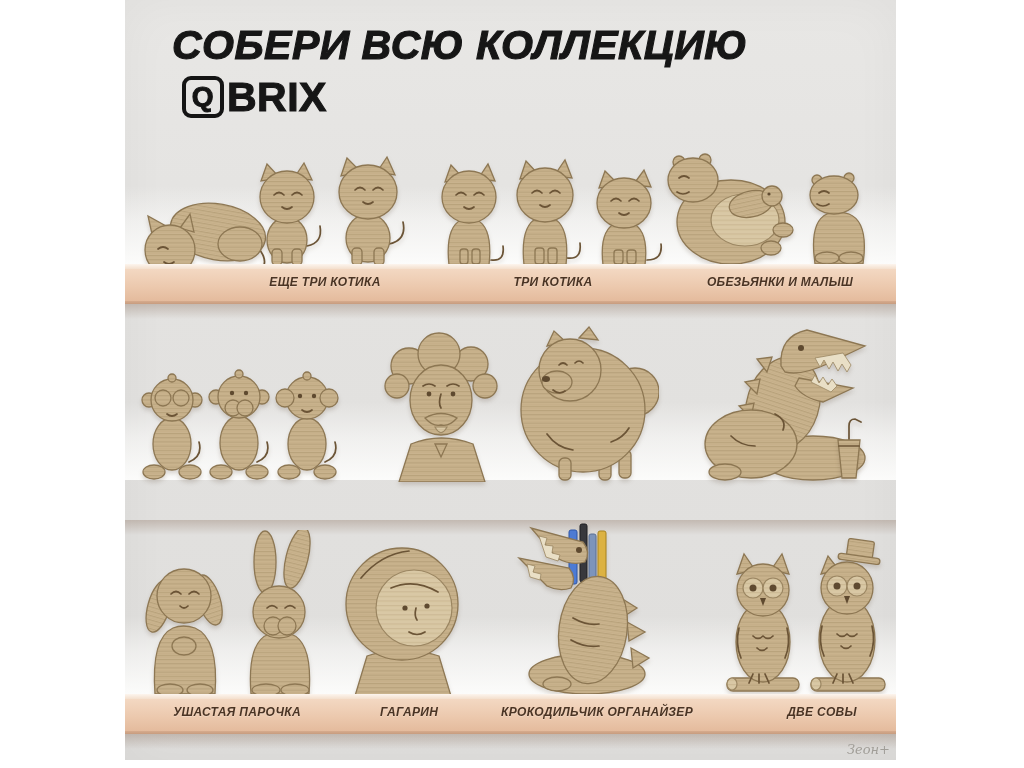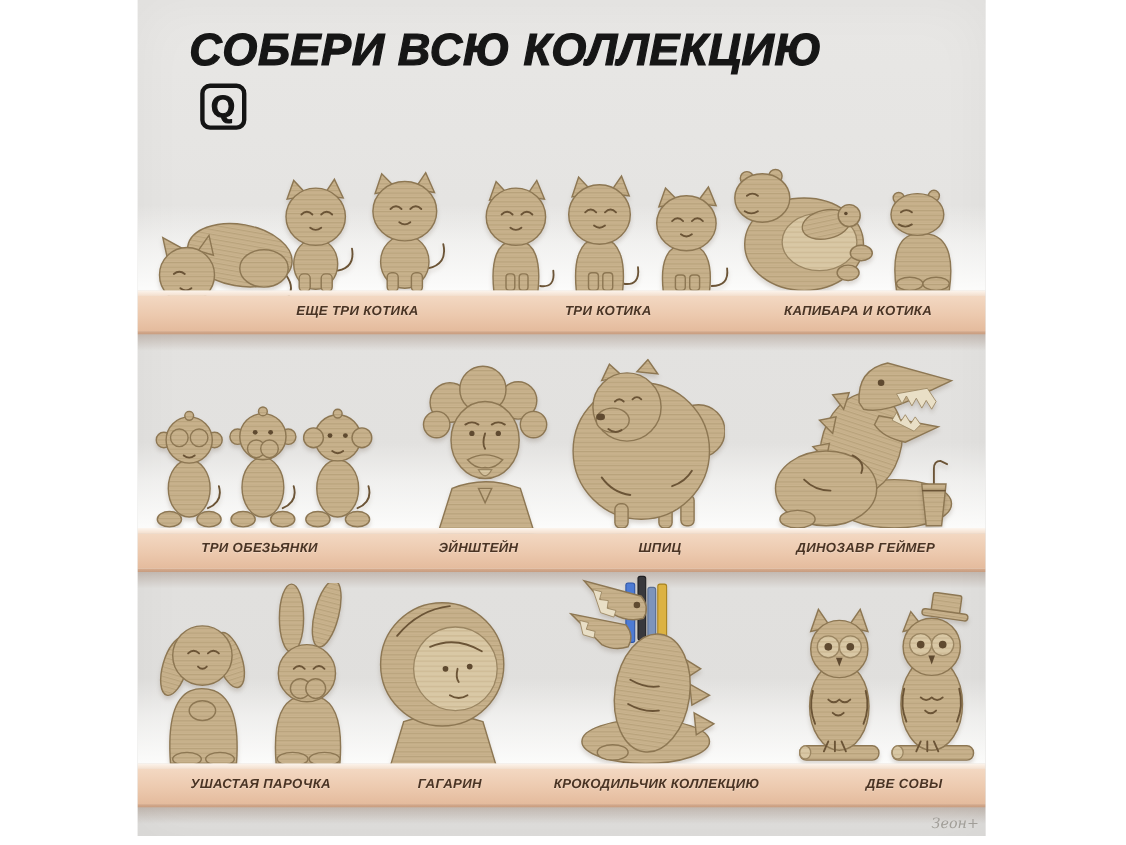--- a/index.html
+++ b/index.html
@@ -82,20 +82,21 @@
 </svg>
 
 <div class="page">
   <div class="poster">
 
     <h1 class="title">
       <span class="t-line">СОБЕРИ ВСЮ КОЛЛЕКЦИЮ</span>
       <span class="t-line">
         <span class="brand">
           <span class="qbox">Q</span>
+          <span class="brix">BRIX</span>
         </span>
       </span>
     </h1>
 
     <div class="glow" style="top:186px"></div>
     <div class="glow" style="top:402px"></div>
     <div class="glow" style="top:616px"></div>
 
     <div class="model" style="left:15px;top:192px">
       <svg width="128" height="108" viewBox="0 0 128 108">
@@ -208,21 +209,21 @@
         <path class="det" d="M16 23 q5 -4 10 0"></path>
         <path class="det" d="M14 34 q6 4 12 0"></path>
       </svg>
     </div>
 
     <div class="plank" style="top:264px">
       <div class="lip"></div>
       <div class="face">
         <span class="shelf-label" style="left:200px">ЕЩЕ ТРИ КОТИКА</span>
         <span class="shelf-label" style="left:428px">ТРИ КОТИКА</span>
-        <span class="shelf-label" style="left:655px">КАПИБАРА И КОТИКА</span>
+        <span class="shelf-label" style="left:655px">ОБЕЗЬЯНКИ И МАЛЫШ</span>
       </div>
       <div class="edge"></div>
     </div>
     <div class="plank-shadow" style="top:304px"></div>
 
     <div class="model" style="left:16px;top:370px">
       <svg width="62" height="112" viewBox="0 0 62 112">
         <path class="det" d="M48 92 q14 -6 10 -20"></path>
         <circle class="outl" cx="8" cy="30" r="7"></circle>
         <circle class="outl" cx="54" cy="30" r="7"></circle>
@@ -324,30 +325,20 @@
       </svg>
     </div>
     <div class="model" style="left:706px;top:414px">
       <svg width="34" height="68" viewBox="0 0 34 68">
         <path class="det" d="M18 26 L18 12 Q18 5 24 5 L30 8"></path>
         <path class="outl" d="M7 26 L29 26 L25 64 L11 64 Z"></path>
         <path class="det" d="M8 32 H28"></path>
       </svg>
     </div>
 
-    <div class="plank" style="top:480px">
-      <div class="lip"></div>
-      <div class="face">
-        <span class="shelf-label" style="left:111px">ТРИ ОБЕЗЬЯНКИ</span>
-        <span class="shelf-label" style="left:310px">ЭЙНШТЕЙН</span>
-        <span class="shelf-label" style="left:475px">ШПИЦ</span>
-        <span class="shelf-label" style="left:662px">ДИНОЗАВР ГЕЙМЕР</span>
-      </div>
-      <div class="edge"></div>
-    </div>
     <div class="plank-shadow" style="top:520px"></div>
 
     <div class="model" style="left:18px;top:554px">
       <svg width="88" height="142" viewBox="0 0 88 142">
         <ellipse class="outl" cx="16" cy="52" rx="11" ry="27" transform="rotate(16 16 52)"></ellipse>
         <ellipse class="outl" cx="66" cy="46" rx="11" ry="26" transform="rotate(-18 66 46)"></ellipse>
         <path class="outl" d="M12 140 Q8 84 30 74 Q40 70 52 74 Q76 84 72 140 Z"></path>
         <ellipse class="outl" cx="27" cy="136" rx="13" ry="6"></ellipse>
         <ellipse class="outl" cx="57" cy="136" rx="13" ry="6"></ellipse>
         <circle class="outl" cx="41" cy="42" r="27"></circle>
@@ -445,21 +436,21 @@
         <path class="detf" d="M41 58 L47 58 L44 66 Z"></path>
         <path class="det" d="M34 136 l-4 9 M40 136 l0 9 M46 136 l4 9"></path>
       </svg>
     </div>
 
     <div class="plank" style="top:694px">
       <div class="lip"></div>
       <div class="face">
         <span class="shelf-label" style="left:112px">УШАСТАЯ ПАРОЧКА</span>
         <span class="shelf-label" style="left:284px">ГАГАРИН</span>
-        <span class="shelf-label" style="left:472px">КРОКОДИЛЬЧИК КОЛЛЕКЦИЮ</span>
+        <span class="shelf-label" style="left:472px">КРОКОДИЛЬЧИК ОРГАНАЙЗЕР</span>
         <span class="shelf-label" style="left:697px">ДВЕ СОВЫ</span>
       </div>
       <div class="edge"></div>
     </div>
     <div class="plank-shadow" style="top:734px"></div>
 
     <div class="watermark">Зеон+</div>
   </div>
 </div>
 

